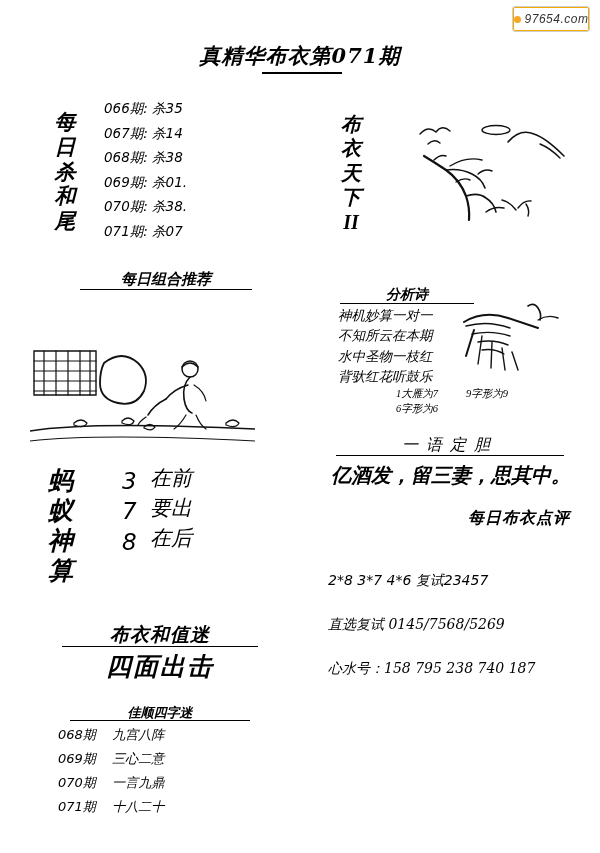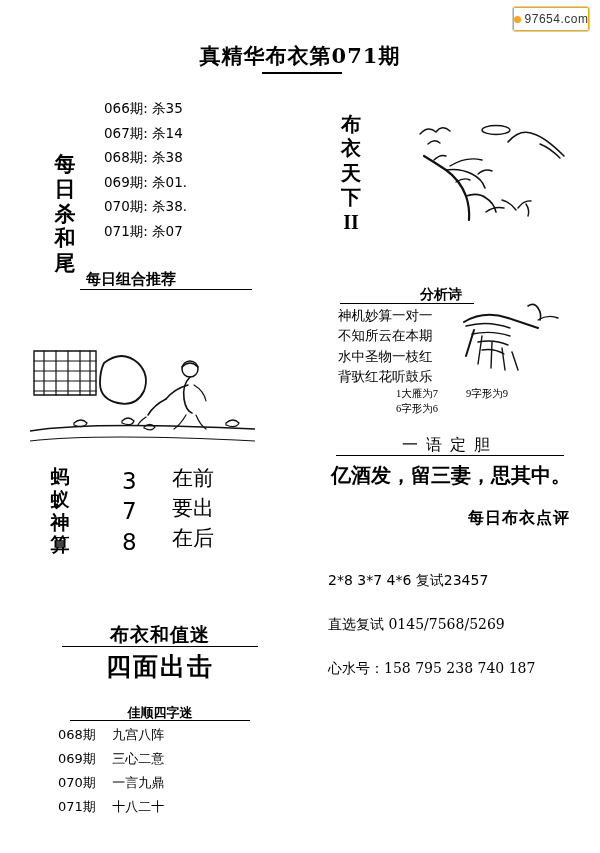--- a/index.html
+++ b/index.html
@@ -1,21 +1,21 @@
 <!DOCTYPE html>
 <html><head>
 <meta charset="utf-8">
 <style>
   html,body{margin:0;padding:0;}
   body{
     width:600px;height:853px;background:#ffffff;
     font-family:"Liberation Serif","DejaVu Serif",serif;
     color:#000;position:relative;overflow:hidden;
   }
-  .page{position:relative;width:600px;height:765px;}
+  .page{position:relative;width:600px;height:765px;font-style:italic;}
 
   
   .badge{
     position:absolute;top:6px;right:10px;width:76px;height:24px;
     background:#ffffff;border:1px solid #cfcfcf;border-radius:3px;
     display:flex;align-items:center;justify-content:center;
     box-shadow:0 0 0 1px #f2a900 inset;
   }
   .badge-dot{width:7px;height:7px;border-radius:50%;background:#f5a623;margin-right:4px;}
   .badge-text{font-family:"Liberation Sans",sans-serif;font-size:12px;color:#333;letter-spacing:0.5px;}
@@ -26,78 +26,78 @@
     font-size:21px;font-weight:bold;letter-spacing:1px;
     font-family:"DejaVu Serif",serif;
   }
   .title-underline{
     position:absolute;top:72px;left:262px;width:80px;height:2px;background:#000;
   }
 
   
   .left-vert{
     position:absolute;top:110px;left:48px;width:34px;
-    font-size:21px;font-weight:bold;line-height:1.18;text-align:center;margin-top:42px;
+    font-size:21px;font-weight:bold;line-height:1.18;text-align:center;
   }
   .kill-list{
     position:absolute;top:96px;left:104px;font-size:13.5px;line-height:1.82;
     font-family:"DejaVu Sans","Liberation Sans",sans-serif;
   }
   .kill-list div{white-space:nowrap;}
 
   
   .bd-vert{
     position:absolute;top:112px;left:338px;width:26px;
     font-size:20px;font-weight:bold;line-height:1.22;text-align:center;
   }
   .bd-vert .rn{font-family:"Liberation Serif",serif;}
 
   
   .bird-art{position:absolute;top:104px;left:390px;width:185px;height:120px;}
 
   
   .combo-title{
-    position:absolute;top:270px;left:86px;width:160px;
+    position:absolute;top:270px;left:86px;width:160px;text-align:center;
     font-size:15px;font-weight:bold;
   }
   .combo-rule{position:absolute;top:289px;left:80px;width:172px;height:1px;background:#000;}
   .combo-rows{
     position:absolute;top:292px;left:38px;font-size:14.5px;line-height:1.62;
     font-family:"DejaVu Sans","Liberation Sans",sans-serif;letter-spacing:1px;
   }
   .combo-rows .cn{font-family:"DejaVu Serif",serif;letter-spacing:0;}
 
   
   .poem-title{
-    position:absolute;top:286px;left:352px;width:110px;text-align:right;
+    position:absolute;top:286px;left:352px;width:110px;text-align:center;
     font-size:14px;font-weight:bold;
   }
   .poem-rule{position:absolute;top:303px;left:340px;width:134px;height:1px;background:#000;}
   .poem-lines{
     position:absolute;top:306px;left:338px;font-size:13.5px;line-height:1.5;
   }
   .poem-foot{
     position:absolute;top:378px;left:396px;font-size:10.5px;line-height:1.45;
     width:180px;
   }
   .poem-foot .r1{display:flex;gap:28px;margin-top:8px;}
   .fish-art{position:absolute;top:300px;left:452px;width:130px;height:80px;}
 
   
   .ant-art{position:absolute;top:345px;left:30px;width:225px;height:110px;}
   .ant-vert{
     position:absolute;top:466px;left:48px;width:24px;
-    font-size:19px;font-weight:bold;line-height:1.2;text-align:center;
+    font-size:25px;font-weight:bold;line-height:1.2;text-align:center;
   }
   .ant-nums{
     position:absolute;top:466px;left:122px;font-size:23px;line-height:1.32;
     font-family:"DejaVu Sans","Liberation Sans",sans-serif;
   }
   .ant-words{
-    position:absolute;top:464px;left:172px;font-size:21px;line-height:1.42;font-weight:500;
+    position:absolute;top:464px;left:150px;font-size:21px;line-height:1.42;font-weight:500;
   }
 
   
   .ydd-title{
     position:absolute;top:435px;left:330px;width:240px;text-align:center;
     font-size:16px;letter-spacing:8px;
   }
   .ydd-line{position:absolute;top:455px;left:336px;width:228px;height:1px;background:#000;}
   .ydd-text{
     position:absolute;top:462px;left:320px;width:262px;text-align:center;

